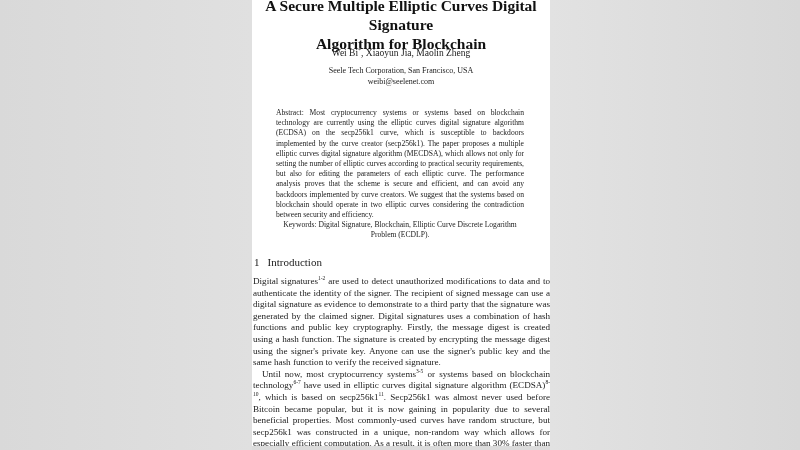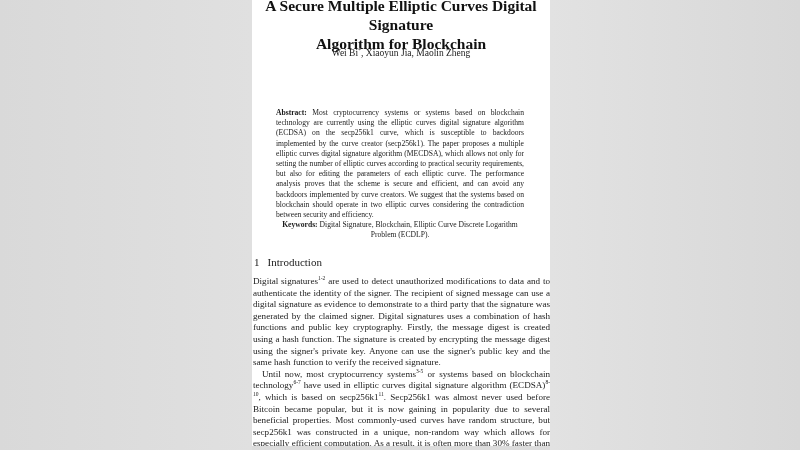--- a/index.html
+++ b/index.html
@@ -34,21 +34,21 @@
     }
     .authors sup { font-size: 6px; }
     .affil {
       position: absolute; left: 0; top: 66px; width: 298px;
       text-align: center; font-size: 8px; line-height: 10.5px;
     }
     .abstract {
       position: absolute; left: 24px; top: 108px; width: 248px;
       font-size: 7.6px; line-height: 10.2px; text-align: justify;
     }
-    .abstract b, .keywords b { font-weight: bold; }
+    .abstract b, .keywords b { font-weight: normal; }
     .keywords {
       position: absolute; left: 24px; top: 220px; width: 248px;
       font-size: 7.6px; line-height: 10.2px; text-align: center;
     }
     .section-head {
       position: absolute; left: 2px; top: 255px;
       font-weight: normal; font-size: 11px; line-height: 14px;
     }
     .section-head .num { margin-right: 8px; }
     .body-text {
@@ -68,20 +68,24 @@
 <div class="page">
   <div class="title">
     <div>A Secure Multiple Elliptic Curves Digital Signature</div>
     <div>Algorithm for Blockchain</div>
   </div>
 
   <div class="authors">
     <span>Wei Bi</span><sup>*</sup><span>, Xiaoyun Jia, Maolin Zheng</span>
   </div>
 
+  <div class="affil">
+    <div>Seele Tech Corporation, San Francisco, USA</div>
+    <div>weibi@seelenet.com</div>
+  </div>
 
   <div class="abstract">
     <b>Abstract:</b><span> Most cryptocurrency systems or systems based on blockchain technology are currently using the elliptic curves digital signature algorithm (ECDSA) on the secp256k1 curve, which is susceptible to backdoors implemented by the curve creator (secp256k1). The paper proposes a multiple elliptic curves digital signature algorithm (MECDSA), which allows not only for setting the number of elliptic curves according to practical security requirements, but also for editing the parameters of each elliptic curve. The performance analysis proves that the scheme is secure and efficient, and can avoid any backdoors implemented by curve creators. We suggest that the systems based on blockchain should operate in two elliptic curves considering the contradiction between security and efficiency.</span>
   </div>
 
   <div class="keywords">
     <b>Keywords:</b><span> Digital Signature, Blockchain, Elliptic Curve Discrete Logarithm Problem (ECDLP).</span>
   </div>
 
   <div class="section-head">

